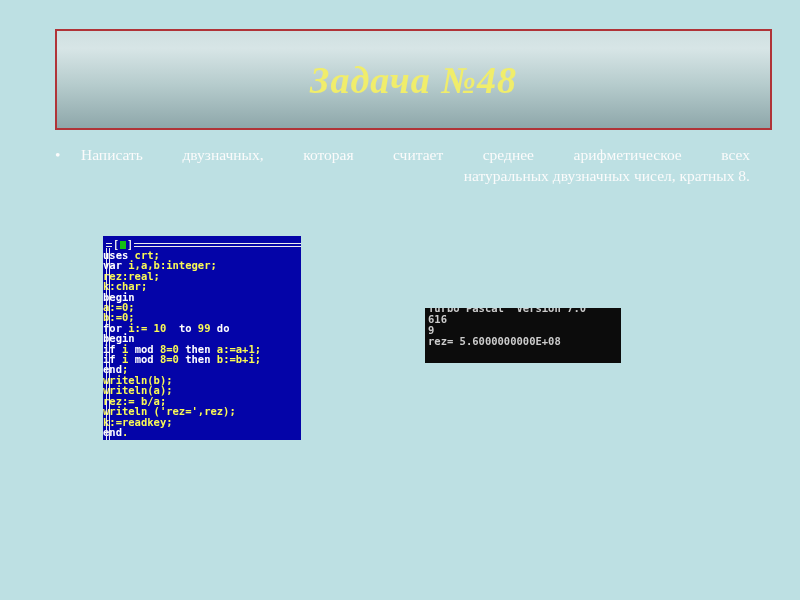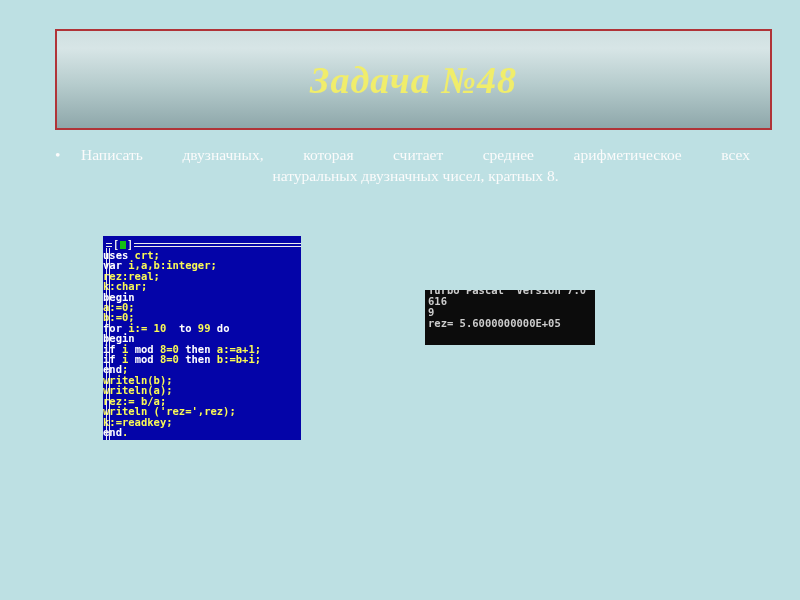--- a/index.html
+++ b/index.html
@@ -35,21 +35,21 @@
     letter-spacing:1px;
   }
   .bullet-row{
     position:absolute;left:55px;top:144px;width:695px;
     display:flex;color:var(--body-text);
     font-size:15.5px;line-height:21px;
   }
   .bullet-marker{width:26px;flex:0 0 26px;}
   .bullet-text{flex:1;}
   .bullet-line1{text-align:justify;text-align-last:justify;}
-  .bullet-line2{text-align:center;}
+  .bullet-line2{text-align:right;}
 
   
   .editor{
     position:absolute;left:103px;top:236px;width:198px;height:204px;
     background:var(--editor-bg);overflow:hidden;
   }
   .ed-titlebar{
     margin-top:4px;height:9px;
     display:flex;align-items:center;
   }
@@ -75,21 +75,21 @@
   .code{
     padding-top:1px;
     font-family:"DejaVu Sans Mono","Liberation Mono",monospace;
     font-weight:bold;font-size:10.5px;line-height:10.4px;
     color:var(--code-yellow);white-space:pre;
   }
   .code .kw{color:var(--code-white);}
 
   
   .console{
-    position:absolute;left:425px;top:290px;width:170px;height:55px;
+    position:absolute;left:425px;top:308px;width:196px;height:55px;
     background:var(--console-bg);overflow:hidden;
   }
   .console-inner{
     margin-top:-5px;padding-left:3px;
     font-family:"DejaVu Sans Mono","Liberation Mono",monospace;
     font-weight:bold;font-size:10.5px;line-height:11px;
     color:var(--console-text);white-space:pre;
   }
 </style>
 </head>
@@ -115,14 +115,14 @@
     <span class="bracket">]</span>
     <span class="dline seg-r"></span>
   </div>
   <div class="ed-body">
     <div class="vline"></div>
     <div class="code" id="code"><div><span class="kw">uses</span><span> crt;</span></div><div><span class="kw">var</span><span> i,a,b:integer;</span></div><div><span>rez:real;</span></div><div><span>k:char;</span></div><div><span class="kw">begin</span></div><div><span>a:=0;</span></div><div><span>b:=0;</span></div><div><span class="kw">for</span><span> i:= 10  </span><span class="kw">to</span><span> 99 </span><span class="kw">do</span></div><div><span class="kw">begin</span></div><div><span class="kw">if</span><span> i </span><span class="kw">mod</span><span> 8=0 </span><span class="kw">then</span><span> a:=a+1;</span></div><div><span class="kw">if</span><span> i </span><span class="kw">mod</span><span> 8=0 </span><span class="kw">then</span><span> b:=b+i;</span></div><div><span class="kw">end</span><span>;</span></div><div><span>writeln(b);</span></div><div><span>writeln(a);</span></div><div><span>rez:= b/a;</span></div><div><span>writeln ('rez=',rez);</span></div><div><span>k:=readkey;</span></div><div><span class="kw">end</span><span>.</span></div></div>
   </div>
 </div>
 
 <div class="console">
-  <div class="console-inner" id="console-lines"><div>Turbo Pascal  Version 7.0</div><div>616</div><div>9</div><div>rez= 5.6000000000E+05</div></div>
+  <div class="console-inner" id="console-lines"><div>Turbo Pascal  Version 7.0</div><div>616</div><div>9</div><div>rez= 5.6000000000E+08</div></div>
 </div>
 
 </body></html>

